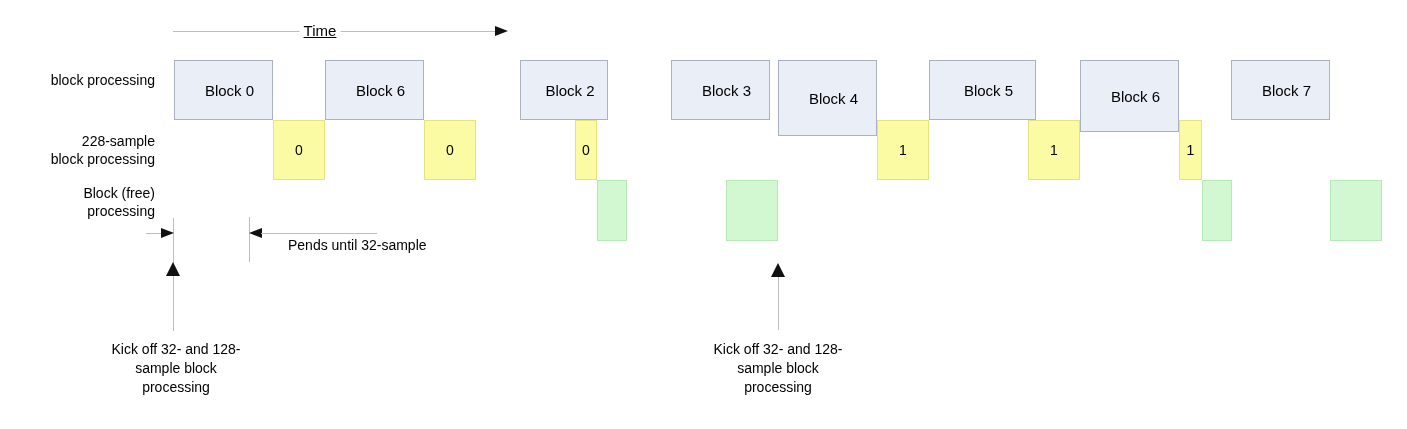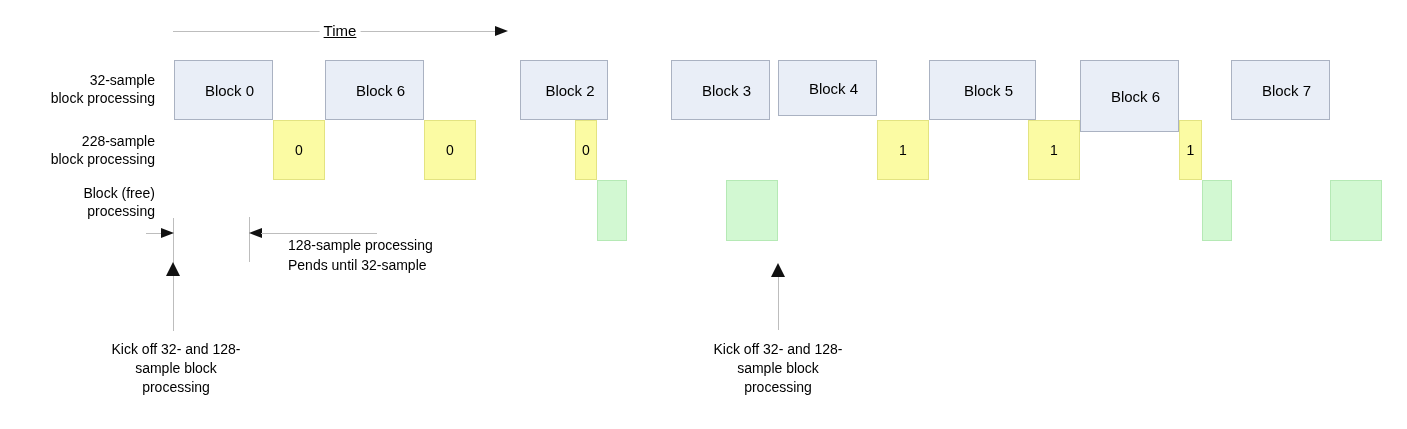--- a/index.html
+++ b/index.html
@@ -30,21 +30,21 @@
   .arrow-up {
     position: absolute; width: 0; height: 0;
     border-left: 7px solid transparent; border-right: 7px solid transparent;
     border-bottom: 14px solid var(--c-arrow);
   }
 
   
   .time-line { left: 173px; top: 31px; width: 322px; }
   .time-arrowhead { left: 495px; top: 26px; }
   .time-label {
-    position: absolute; left: 340px; top: 22px;
+    position: absolute; left: 320px; top: 22px;
     transform: translateX(-50%);
     background: #ffffff; padding: 0 4px;
     font-size: 15px; line-height: 18px; text-decoration: underline;
   }
 
   
   .row-label {
     position: absolute; left: 0; width: 155px;
     text-align: right; font-size: 14px; line-height: 18px;
   }
@@ -85,38 +85,37 @@
 </head>
 <body>
 
 <div class="canvas">
 
   <div class="hline time-line"></div>
   <div class="arrow-right time-arrowhead"></div>
   <span class="time-label">Time</span>
 
   <div class="row-label" id="row-label-32">
-    <span>32-sample</span>
     <span>block processing</span>
   </div>
   <div class="row-label" id="row-label-128">
     <span>228-sample</span>
     <span>block processing</span>
   </div>
   <div class="row-label" id="row-label-free">
     <span>Block (free)</span>
     <span>processing</span>
   </div>
 
   <div id="timeline-layer">
       <div class="seg b32" style="left: 174px; width: 99px; top: 60px; height: 60px;">Block 0</div>
       <div class="seg b32" style="left: 325px; width: 99px; top: 60px; height: 60px;">Block 6</div>
       <div class="seg b32" style="left: 476px; width: 88px; top: 60px; height: 60px; margin-left: 44px;">Block 2</div>
       <div class="seg b32" style="left: 627px; width: 99px; top: 60px; height: 60px; margin-left: 44px;">Block 3</div>
-      <div class="seg b32" style="left: 778px; width: 99px; top: 60px; height: 56px;">Block 4</div>
+      <div class="seg b32" style="left: 778px; width: 99px; top: 60px; height: 76px;">Block 4</div>
       <div class="seg b32" style="left: 929px; width: 107px; top: 60px; height: 60px;">Block 5</div>
       <div class="seg b32" style="left: 1080px; width: 99px; top: 60px; height: 72px;">Block 6</div>
       <div class="seg b32" style="left: 1231px; width: 99px; top: 60px; height: 60px;">Block 7</div>
       <div class="seg b128" style="left: 273px; width: 52px; top: 120px; height: 60px;">0</div>
       <div class="seg b128" style="left: 424px; width: 52px; top: 120px; height: 60px;">0</div>
       <div class="seg b128" style="left: 575px; width: 22px; top: 120px; height: 60px;">0</div>
       <div class="seg b128" style="left: 877px; width: 52px; top: 120px; height: 60px;">1</div>
       <div class="seg b128" style="left: 1028px; width: 52px; top: 120px; height: 60px;">1</div>
       <div class="seg b128" style="left: 1179px; width: 23px; top: 120px; height: 60px;">1</div>
       <div class="seg free" style="left: 597px; width: 30px; top: 180px; height: 61px;"></div>
@@ -129,21 +128,20 @@
   <div class="vline" id="dim-tick-b"></div>
   <div class="hline" id="dim-line-left"></div>
   <div class="arrow-right" id="dim-arrow-right"></div>
   <div class="arrow-left" id="dim-arrow-left"></div>
   <div class="hline" id="dim-line-right"></div>
   <div class="arrow-up" id="kick-arrow-1"></div>
   <div class="arrow-up" id="kick-arrow-2"></div>
   <div class="vline" id="kick-shaft-2"></div>
 
   <div class="note" id="pend-note">
-    <span>128-sample processing</span>
     <span>Pends until 32-sample</span>
   </div>
   <div class="note kickoff-note" id="kickoff-note-left">
     <span>Kick off 32- and 128-</span>
     <span>sample block</span>
     <span>processing</span>
   </div>
   <div class="note kickoff-note" id="kickoff-note-right">
     <span>Kick off 32- and 128-</span>
     <span>sample block</span>

